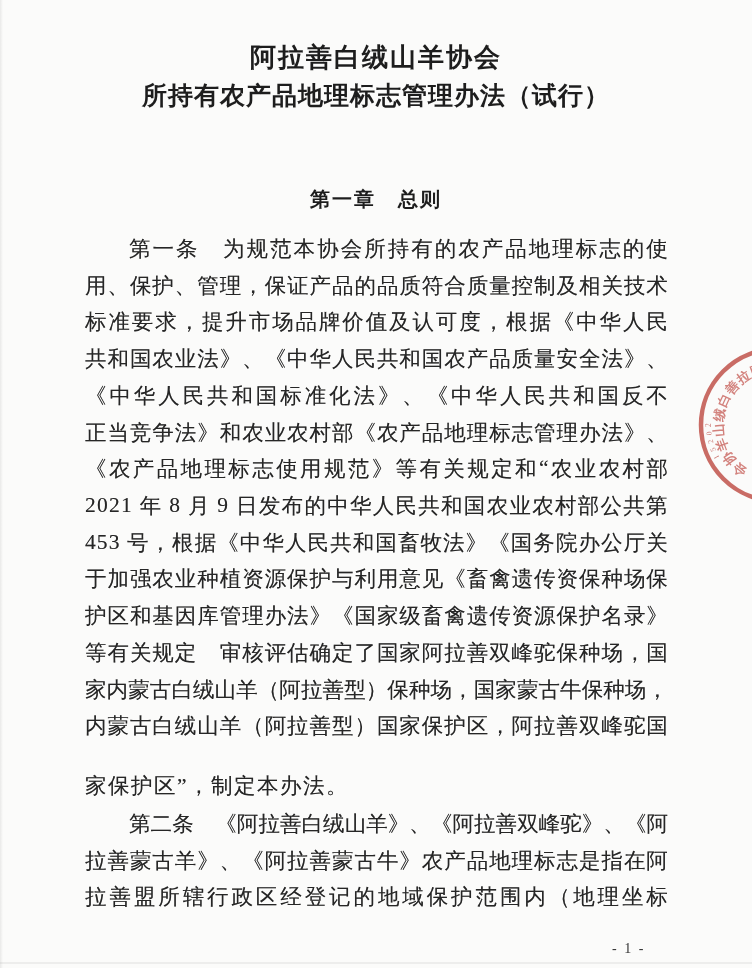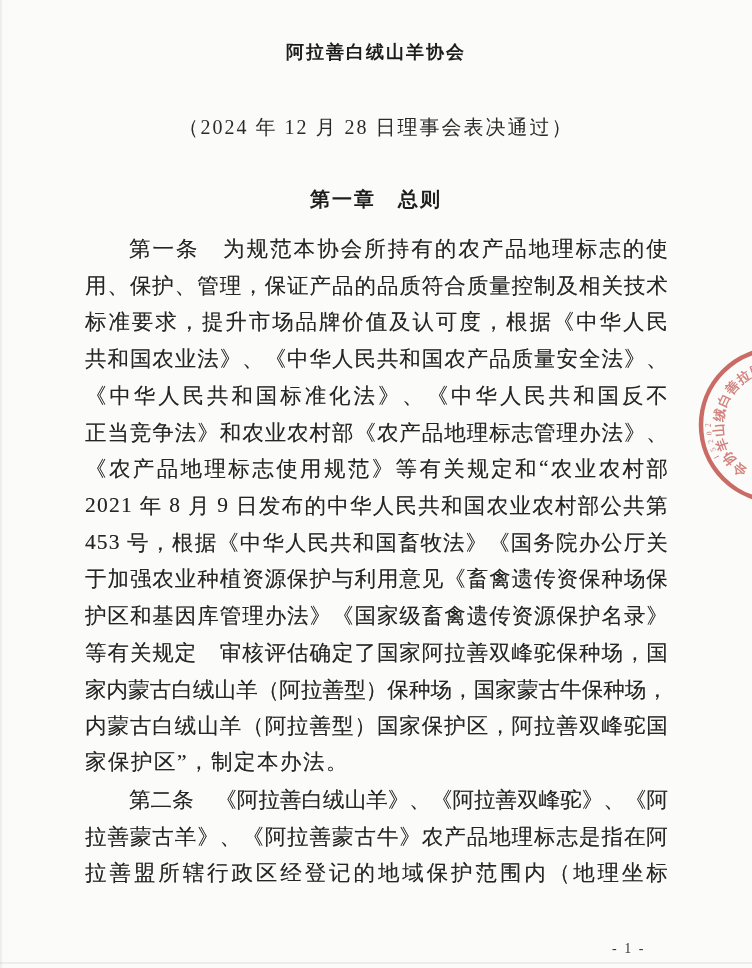--- a/index.html
+++ b/index.html
@@ -22,21 +22,21 @@
     background:linear-gradient(to right,rgba(0,0,0,.07),rgba(0,0,0,0));
     pointer-events:none;
   }
   .page::after{
     content:"";position:absolute;left:0;right:0;bottom:4px;height:2px;
     background:rgba(120,120,118,.10);
     pointer-events:none;
   }
   .title1{
     position:absolute;top:40px;left:0;width:100%;
-    text-align:center;font-size:18px;font-weight:bold;
+    text-align:center;font-size:26px;font-weight:bold;
     letter-spacing:2px;color:#1d1d1d;
   }
   .title2{
     position:absolute;top:79px;left:0;width:100%;
     text-align:center;font-size:25px;font-weight:bold;
     letter-spacing:1px;color:#1d1d1d;
   }
   .dateline{
     position:absolute;top:114px;left:0;width:100%;
     text-align:center;font-size:20px;font-weight:normal;
@@ -59,39 +59,40 @@
     color:#262626;
     text-shadow:0 0 .5px rgba(40,40,40,.45);
   }
   .line span{white-space:pre;}
   .line.indent{padding-left:44px;}
   .line.end{
     display:block;
     line-height:36.74px;
     white-space:nowrap;
     letter-spacing:1.5px;
+    margin-top:24px;
   }
   .pagenum{
     position:absolute;top:941px;left:612px;
     font-size:14px;letter-spacing:2px;color:#333;
   }
   .seal{
     position:absolute;left:695px;top:333px;
     width:120px;height:190px;
     opacity:.85;
     pointer-events:none;
   }
 </style>
 </head>
 <body>
 
 <div class="page">
 
   <div class="title1">阿拉善白绒山羊协会</div>
-  <div class="dateline">（2024 年 12 月 28 日理事会表决通过）</div>
+  <div class="title2">所持有农产品地理标志管理办法（试行）</div>
   <div class="chapter">第一章　总则</div>
 
   <div class="bodytext">
       <div class="line indent">
         <span>第</span>
         <span>一</span>
         <span>条</span>
         <span>　</span>
         <span>为</span>
         <span>规</span>

